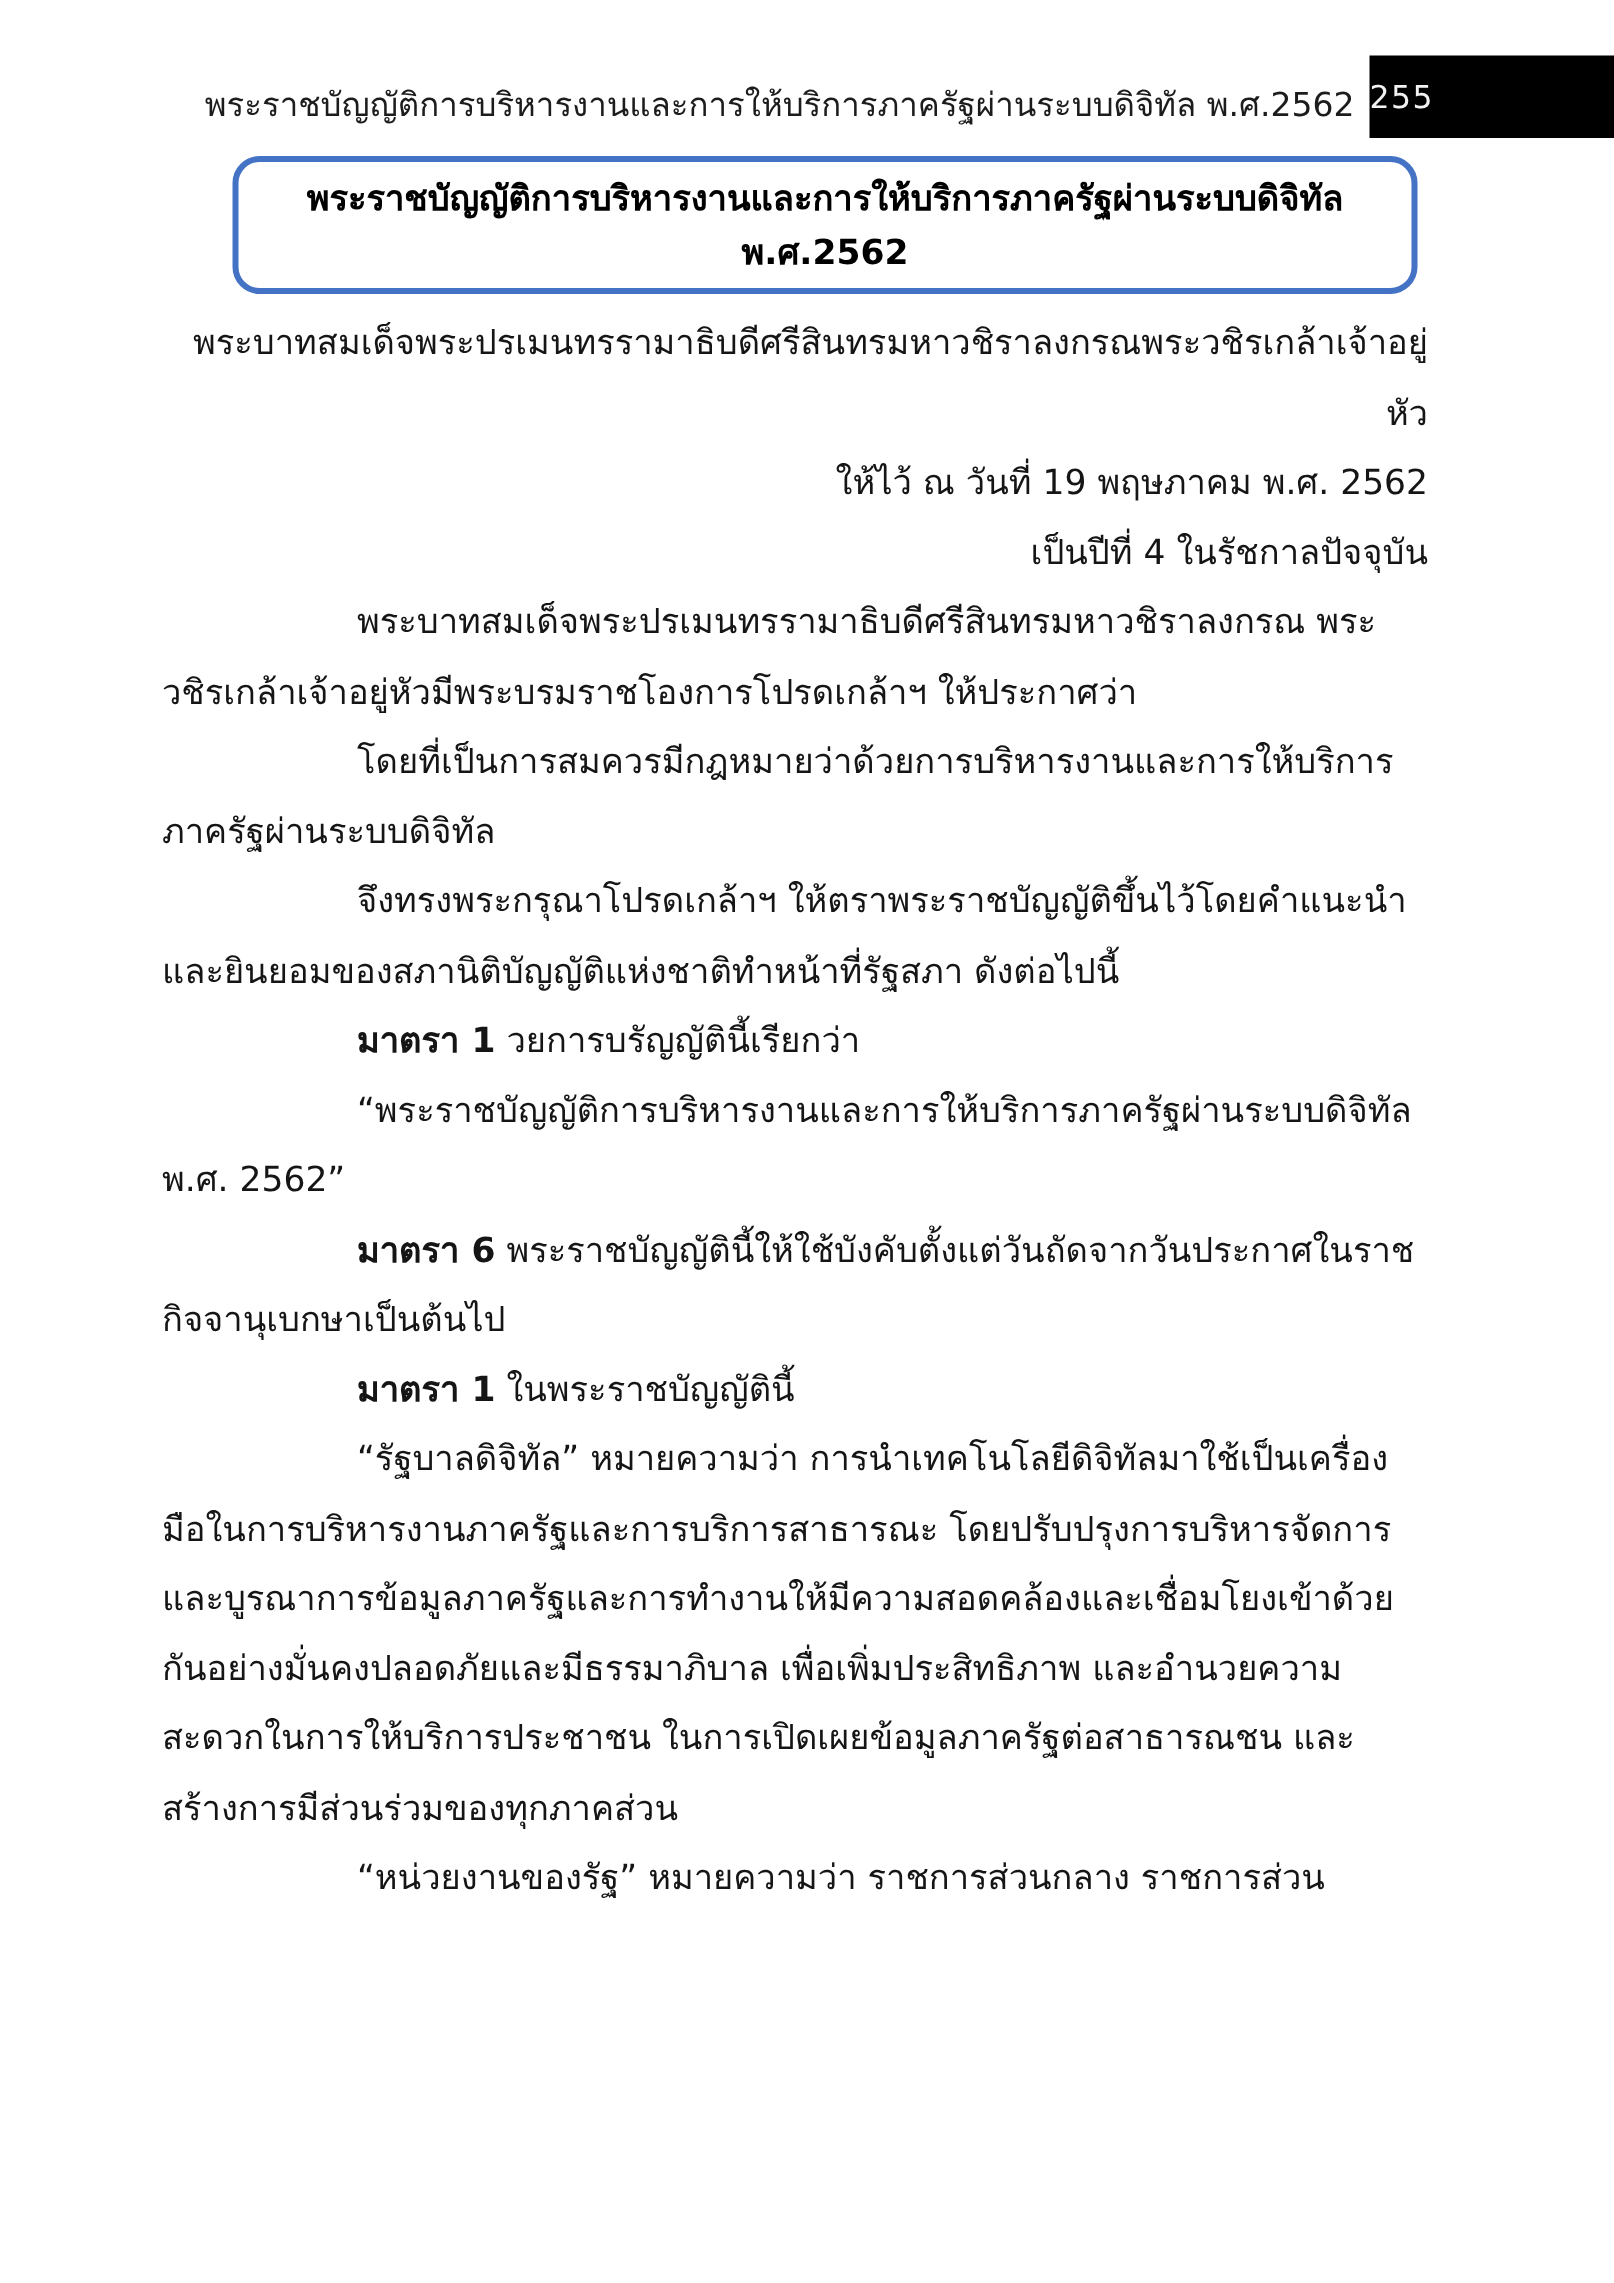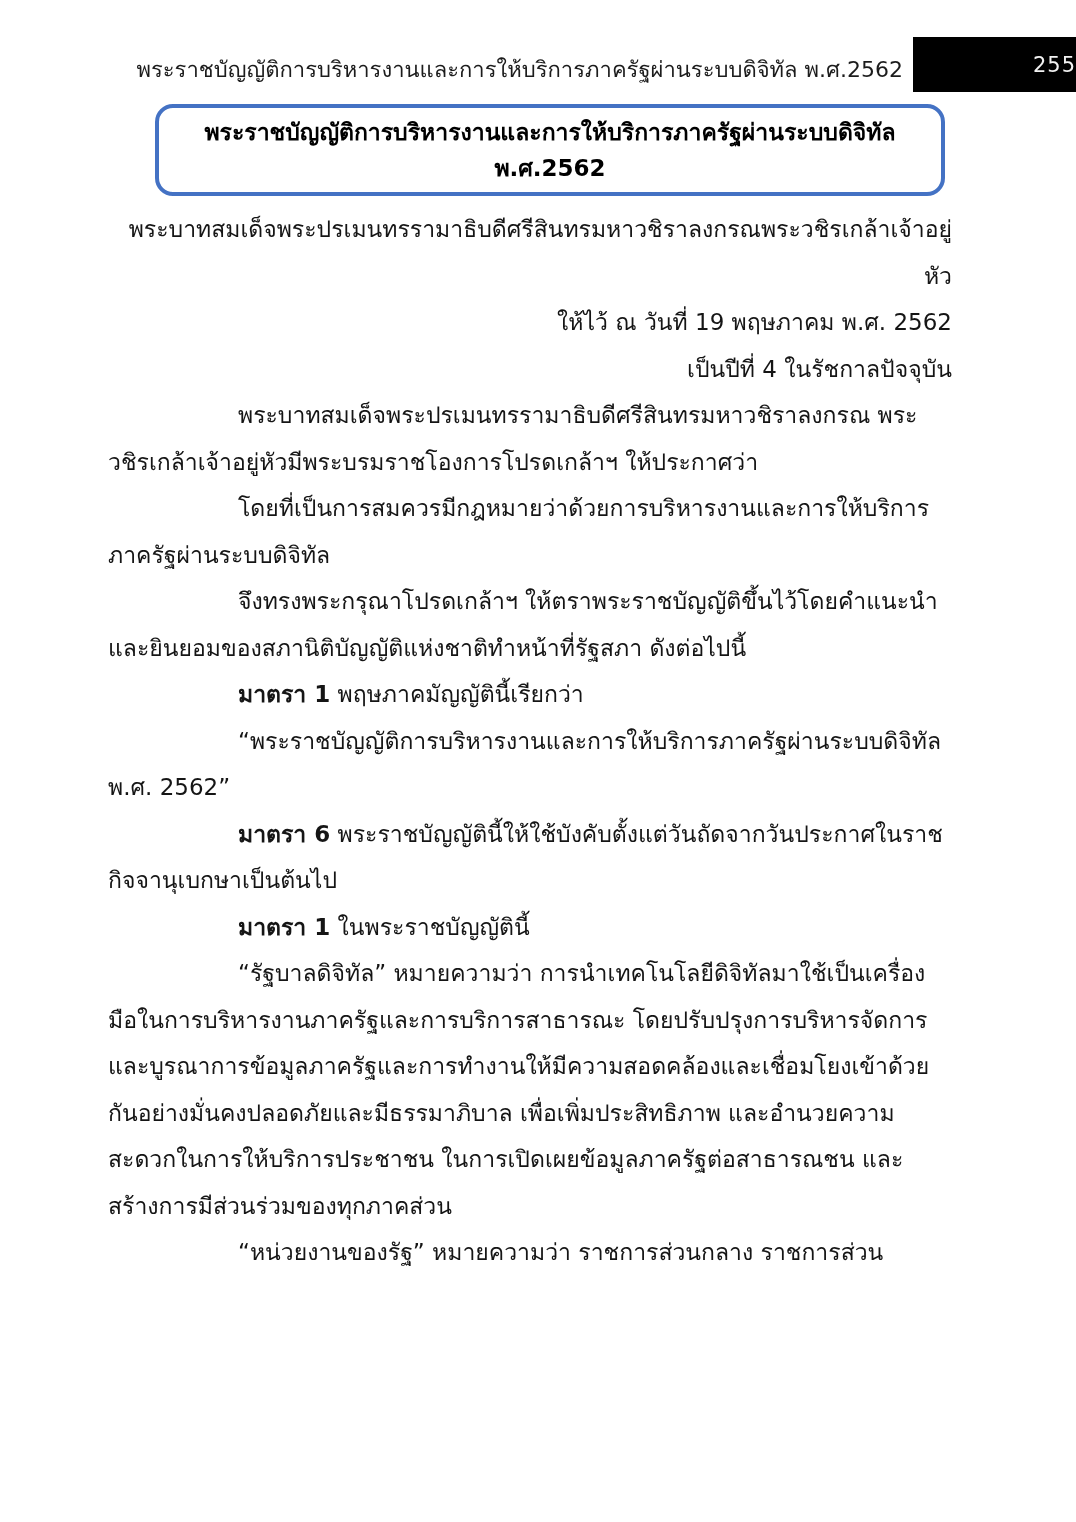--- a/index.html
+++ b/index.html
@@ -28,21 +28,21 @@
   .page-number-box {
     position: absolute;
     top: 37px;
     left: 913px;
     width: 163px;
     height: 55px;
     background: #000000;
     color: #f2f2f2;
     display: flex;
     align-items: center;
-    justify-content: flex-end;
+    justify-content: flex-start;
     font-size: 21px;
     letter-spacing: 1px;
   }
 
   
   .title-box {
     position: absolute;
     top: 104px;
     left: 155px;
     width: 782px;
@@ -139,21 +139,21 @@
   </div>
 
   <div class="doc-body">
     <p class="center-line">พระบาทสมเด็จพระปรเมนทรรามาธิบดีศรีสินทรมหาวชิราลงกรณพระวชิรเกล้าเจ้าอยู่หัว</p>
     <p class="center-line">ให้ไว้ ณ วันที่ 19 พฤษภาคม พ.ศ. 2562</p>
     <p class="center-line">เป็นปีที่ 4 ในรัชกาลปัจจุบัน</p>
 
     <p class="para"><span class="lead"></span><span>พระบาทสมเด็จพระปรเมนทรรามาธิบดีศรีสินทรมหาวชิราลงกรณ พระวชิรเกล้าเจ้าอยู่หัวมีพระบรมราชโองการโปรดเกล้าฯ ให้ประกาศว่า</span></p>
     <p class="para"><span class="lead"></span><span>โดยที่เป็นการสมควรมีกฎหมายว่าด้วยการบริหารงานและการให้บริการภาครัฐผ่านระบบดิจิทัล</span></p>
     <p class="para"><span class="lead"></span><span>จึงทรงพระกรุณาโปรดเกล้าฯ ให้ตราพระราชบัญญัติขึ้นไว้โดยคำแนะนำและยินยอมของสภานิติบัญญัติแห่งชาติทำหน้าที่รัฐสภา ดังต่อไปนี้</span></p>
-    <p class="para"><span class="lead">มาตรา 1</span><span> พฤษภาคมัญญัตินี้เรียกว่า</span></p>
+    <p class="para"><span class="lead">มาตรา 1</span><span> วยการบรัญญัตินี้เรียกว่า</span></p>
     <p class="para"><span class="lead"></span><span>“พระราชบัญญัติการบริหารงานและการให้บริการภาครัฐผ่านระบบดิจิทัล พ.ศ. 2562”</span></p>
     <p class="para"><span class="lead">มาตรา 6</span><span> พระราชบัญญัตินี้ให้ใช้บังคับตั้งแต่วันถัดจากวันประกาศในราชกิจจานุเบกษาเป็นต้นไป</span></p>
     <p class="para"><span class="lead">มาตรา 1</span><span> ในพระราชบัญญัตินี้</span></p>
     <p class="para"><span class="lead"></span><span>“รัฐบาลดิจิทัล” หมายความว่า การนำเทคโนโลยีดิจิทัลมาใช้เป็นเครื่องมือในการบริหารงานภาครัฐและการบริการสาธารณะ โดยปรับปรุงการบริหารจัดการและบูรณาการข้อมูลภาครัฐและการทำงานให้มีความสอดคล้องและเชื่อมโยงเข้าด้วยกันอย่างมั่นคงปลอดภัยและมีธรรมาภิบาล เพื่อเพิ่มประสิทธิภาพ และอำนวยความสะดวกในการให้บริการประชาชน ในการเปิดเผยข้อมูลภาครัฐต่อสาธารณชน และสร้างการมีส่วนร่วมของทุกภาคส่วน</span></p>
     <p class="para"><span class="lead"></span><span>“หน่วยงานของรัฐ” หมายความว่า ราชการส่วนกลาง ราชการส่วนภูมิภาค ราชการส่วนท้องถิ่น รัฐวิสาหกิจ องค์การมหาชน รัฐสภา ศาล องค์กรอิสระตามรัฐธรรมนูญ องค์กรอัยการสถาบันอุดมศึกษาของรัฐ และหน่วยงานอิสระของรัฐ</span></p>
 
   </div>
 
   <div class="footer-rule"></div>
   <div class="footer-logo">

